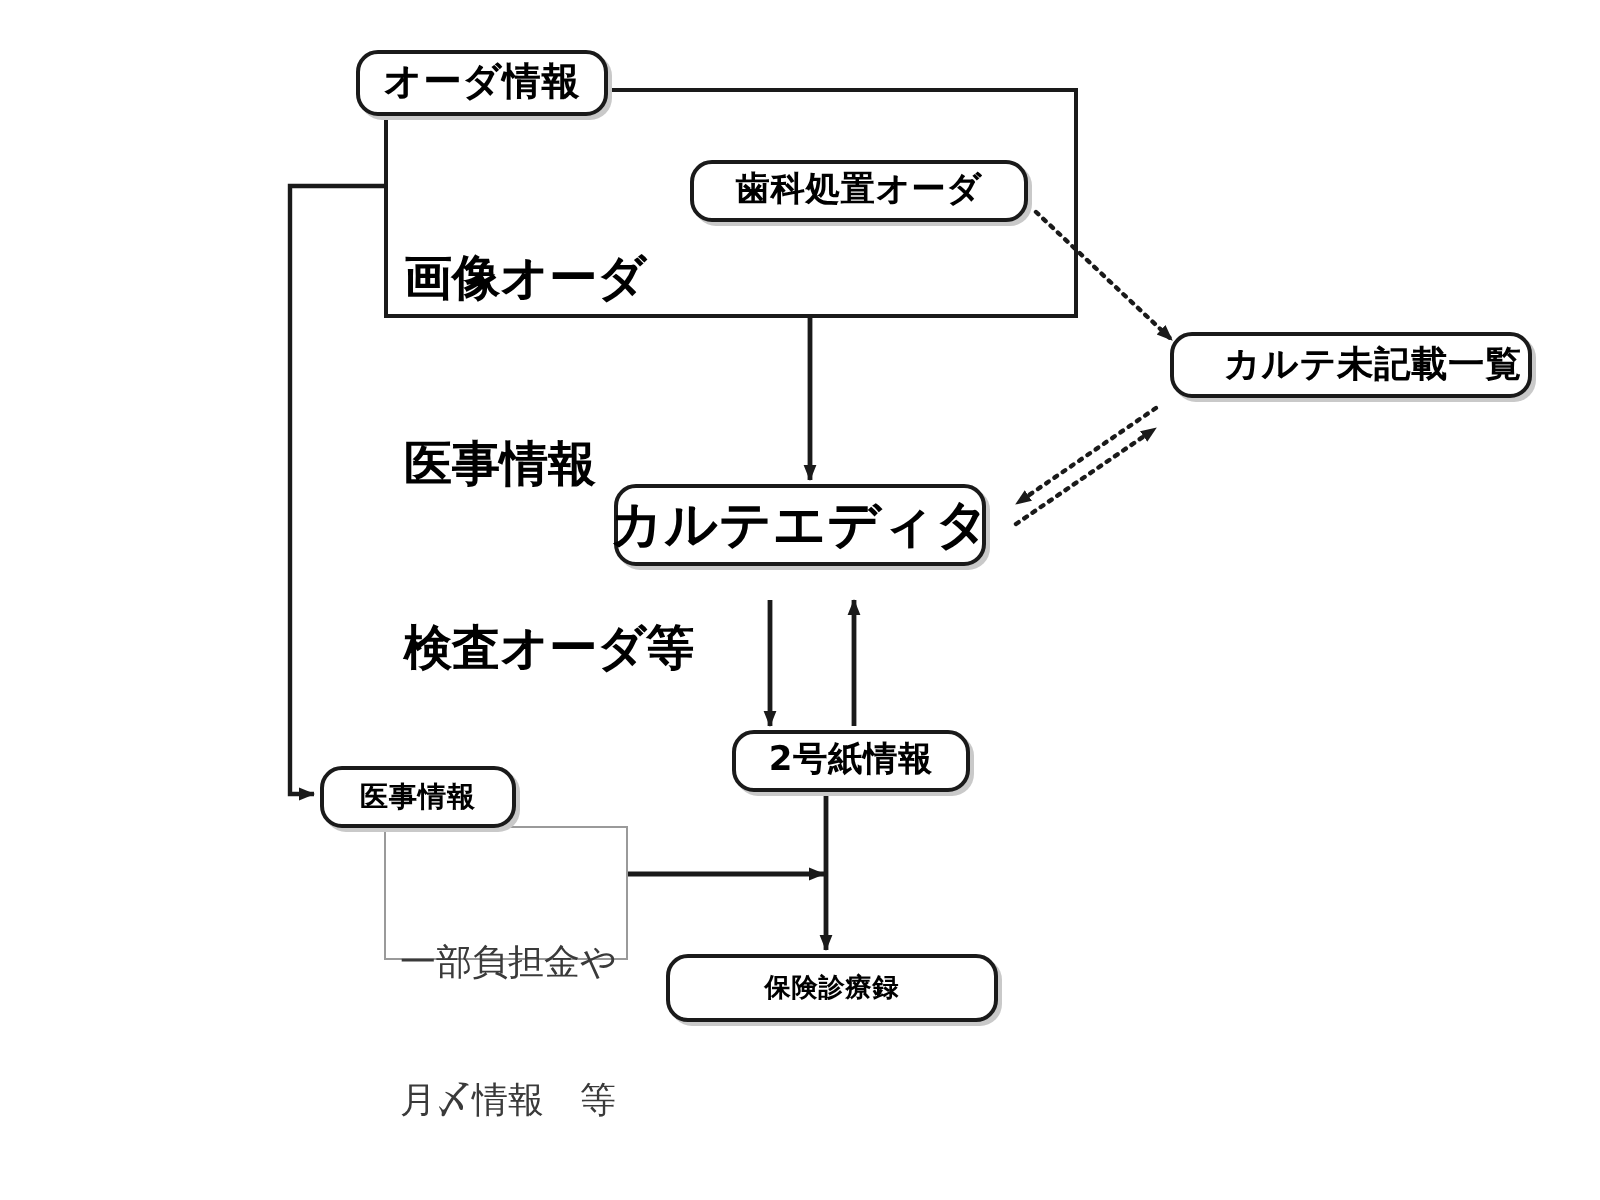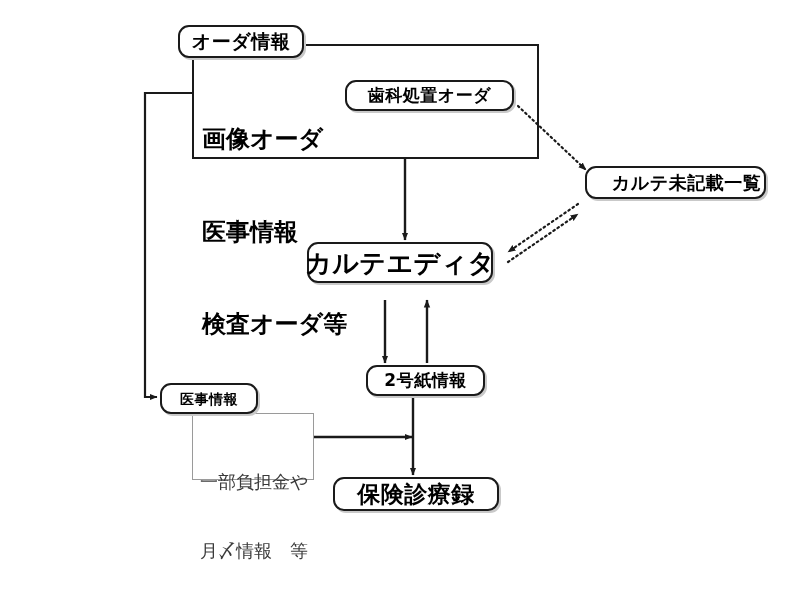--- a/index.html
+++ b/index.html
@@ -138,17 +138,17 @@
 
   <div class="node shadow" style="left:160px; top:383px; width:98px; height:31px; font-size:14px;">
     <span>医事情報</span>
   </div>
 
   <div class="plain-text" style="left:200px; top:424px; font-size:18px; color:#3a3a3a;">
     <div>一部負担金や</div>
     <div>月〆情報　等</div>
   </div>
 
-  <div class="node shadow" style="left:333px; top:477px; width:166px; height:34px; font-size:23px;">
+  <div class="node shadow" style="left:333px; top:477px; width:166px; height:34px; font-size:13px;">
     <span>保険診療録</span>
   </div>
 
 </div>
 
 </body></html>

